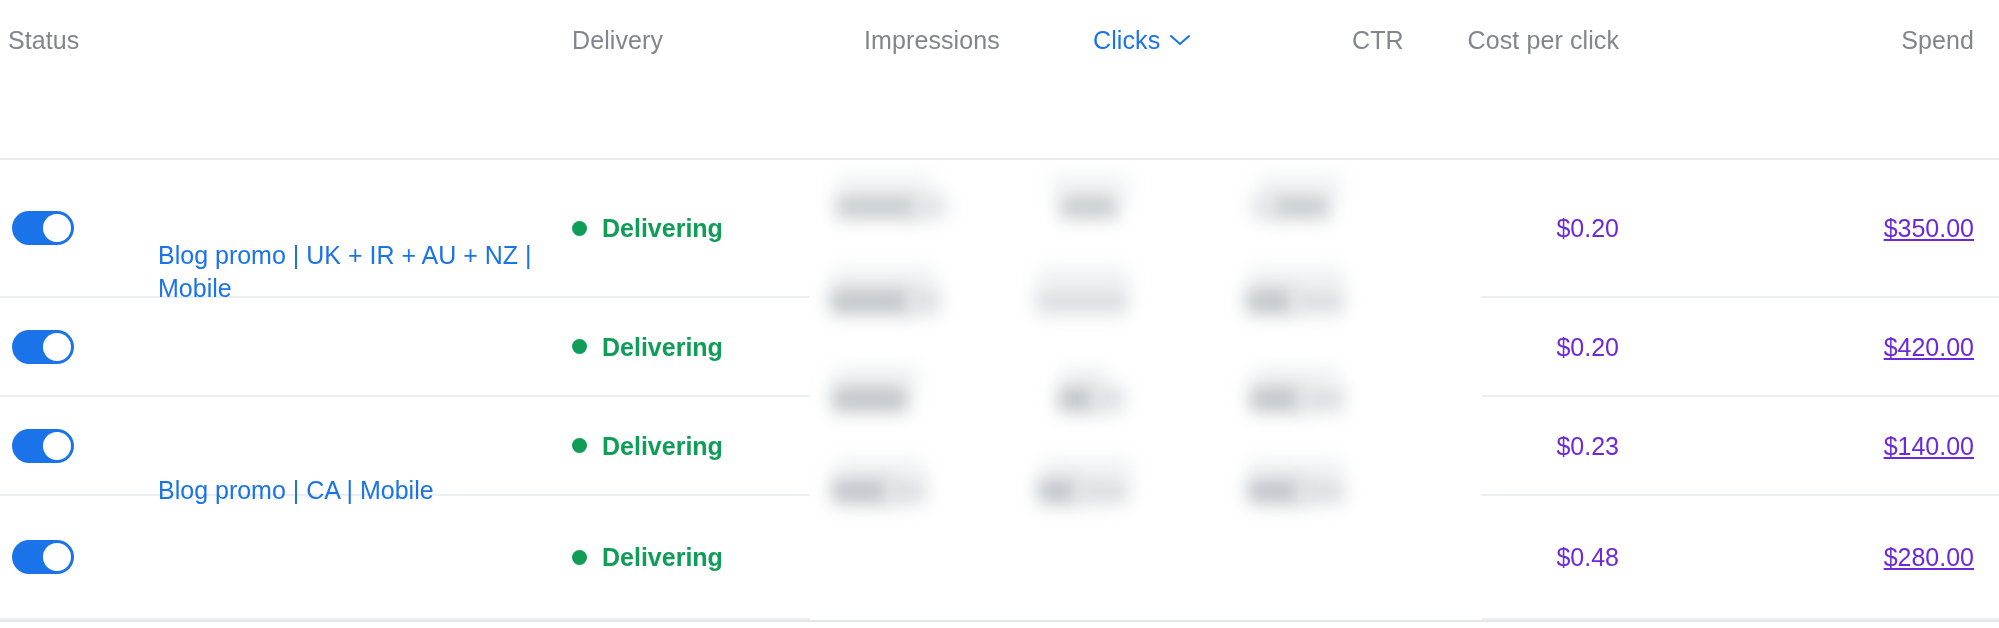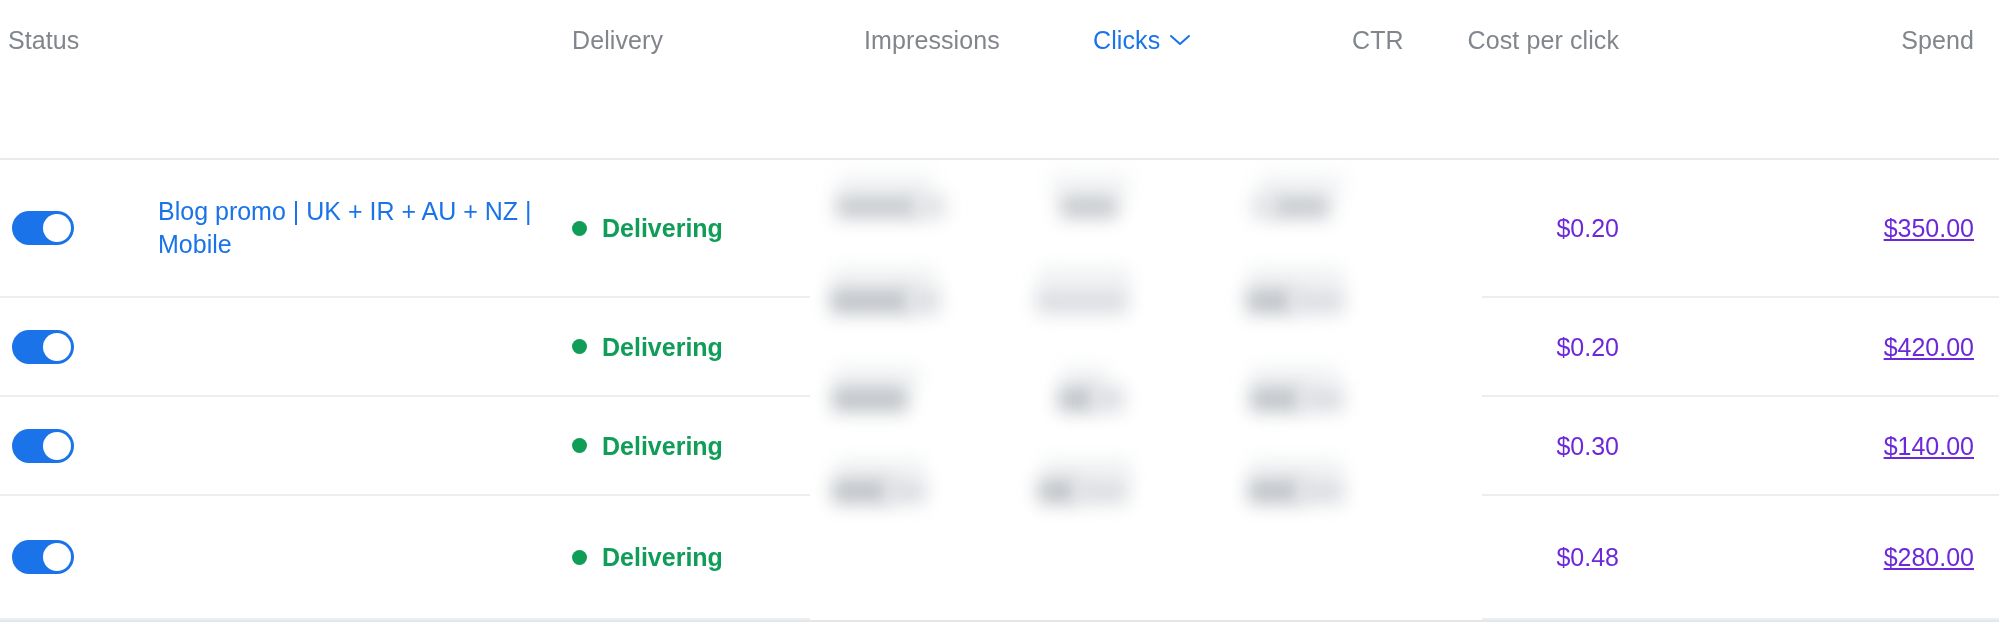--- a/index.html
+++ b/index.html
@@ -107,20 +107,21 @@
     width: 28px;
     height: 28px;
     border-radius: 50%;
     background: #ffffff;
   }
 
   
   .campaign-cell {
     left: 158px;
     width: 400px;
+    margin-top: 44px;
   }
   .campaign-link {
     font-size: 25px;
     line-height: 33px;
     color: #1a73e8;
     text-decoration: none;
     cursor: pointer;
     display: block;
   }
 
@@ -270,25 +271,28 @@
       <div class="cell num cpc-cell">$0.20</div>
       <div class="cell num spend-cell">$420.00</div>
     </div>
 
     <div class="trow r3">
       <div class="cell toggle-cell">
         <div class="toggle">
           <div class="knob"></div>
         </div>
       </div>
+      <div class="cell campaign-cell">
+        <a class="campaign-link" href="#">Blog promo | CA | Mobile</a>
+      </div>
       <div class="cell delivery-cell">
         <span class="status-dot"></span>
         <span class="delivery-text">Delivering</span>
       </div>
-      <div class="cell num cpc-cell">$0.30</div>
+      <div class="cell num cpc-cell">$0.23</div>
       <div class="cell num spend-cell">$140.00</div>
     </div>
 
     <div class="trow r4">
       <div class="cell toggle-cell">
         <div class="toggle">
           <div class="knob"></div>
         </div>
       </div>
       <div class="cell delivery-cell">

